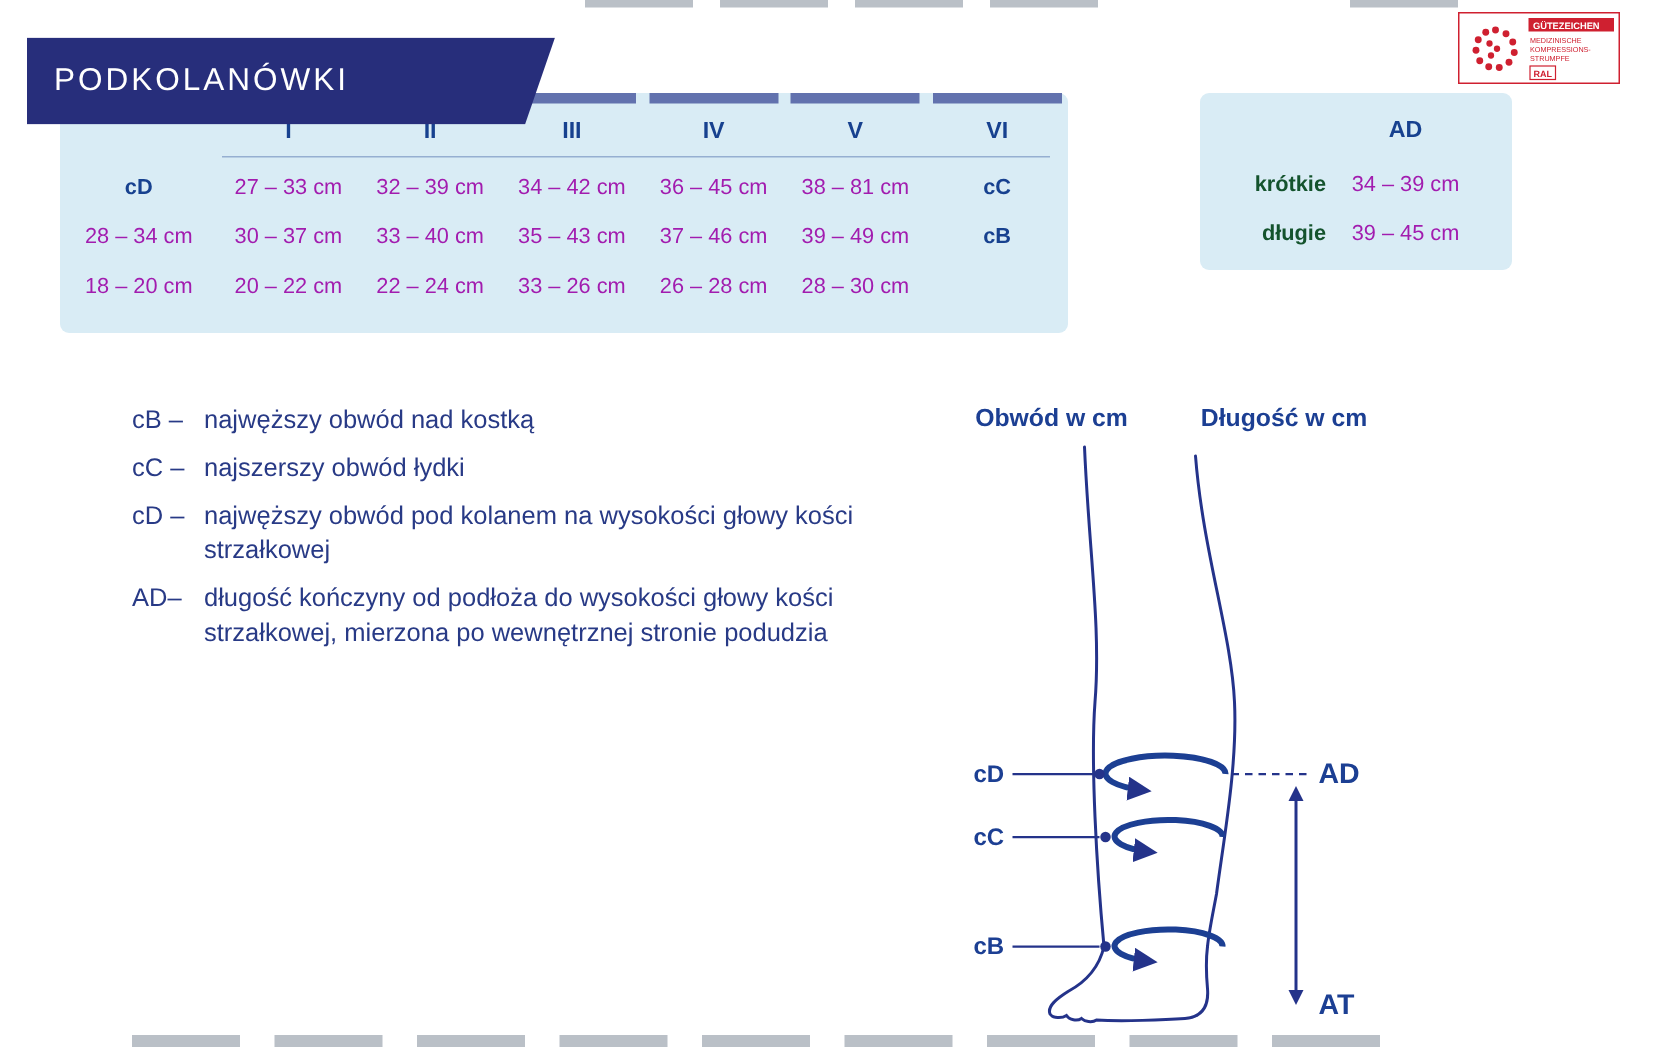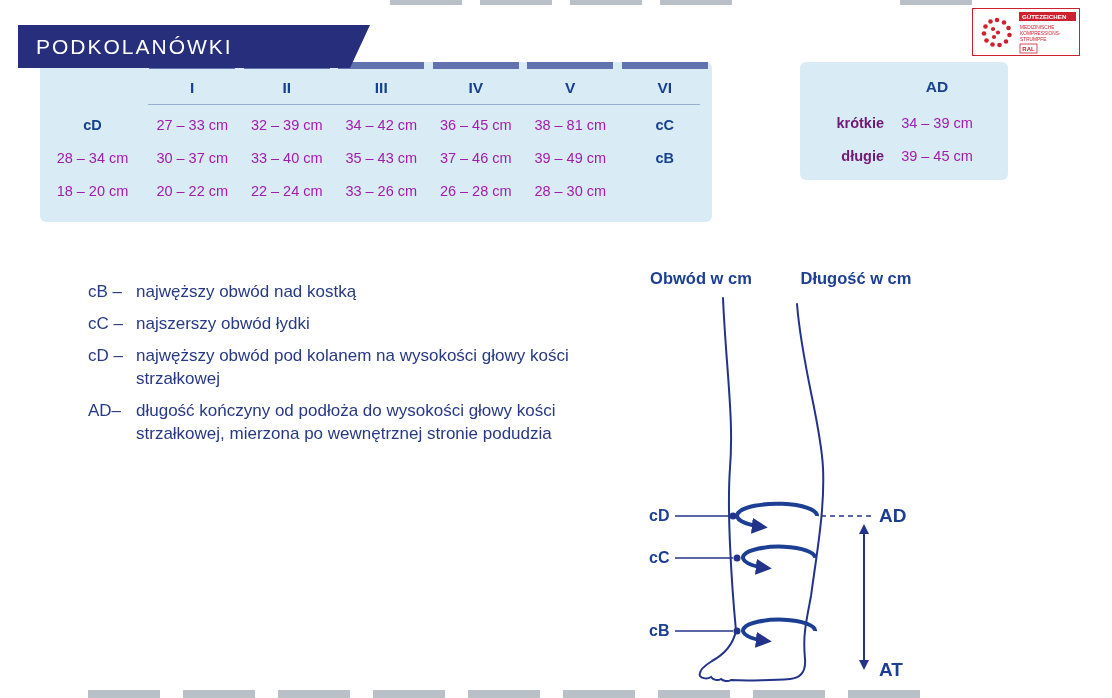--- a/index.html
+++ b/index.html
@@ -7,21 +7,21 @@
     position:relative;width:1112px;height:698px;overflow:hidden;background:#ffffff;
     font-family:"Liberation Sans", sans-serif;
   }
   
   .artifact{position:absolute;background:#bac0c7;}
   .artifact.top{top:0;height:5px;width:72px;}
   .artifact.bottom{top:690px;height:8px;width:72px;}
 
   
   .banner{
-    position:absolute;left:18px;top:25px;width:352px;height:43px;z-index:3;
+    position:absolute;left:18px;top:25px;width:352px;height:58px;z-index:3;
     background:#272e7b;color:#ffffff;
     clip-path:polygon(0 0,100% 0,calc(100% - 20px) 100%,0 100%);
     display:flex;align-items:center;
   }
   .banner span{
     padding-left:18px;font-size:21px;font-weight:500;letter-spacing:2px;
   }
 
   
   .ral-logo{
@@ -48,26 +48,26 @@
   
   .length-panel{
     position:absolute;left:800px;top:62px;width:208px;height:118px;
     background:#d9ecf5;border-radius:6px;z-index:1;
   }
   .length-grid{
     display:grid;grid-template-columns:84px 106px;
     grid-template-rows:38px 33px 33px;padding-top:6px;
   }
   .length-grid .cell{display:flex;align-items:center;}
-  .length-grid .lab{justify-content:flex-end;font-size:14.5px;font-weight:bold;color:#701a75;}
+  .length-grid .lab{justify-content:flex-end;font-size:14.5px;font-weight:bold;color:#14532d;}
   .length-grid .val{justify-content:center;font-size:14.5px;color:#a21caf;}
   .length-grid .head{justify-content:center;font-size:15.5px;font-weight:bold;color:#17418f;}
 
   
-  .legend{position:absolute;left:88px;top:280px;z-index:1;}
+  .legend{position:absolute;left:88px;top:268px;z-index:1;}
   .legend-item{display:flex;margin-bottom:9px;color:#283a86;font-size:17px;line-height:23px;}
   .legend-label{width:48px;flex:0 0 48px;}
   .legend-text{width:440px;}
 
   
   .diagram{position:absolute;left:627px;top:258px;width:445px;height:438px;z-index:1;}
 </style>
 </head>
 <body>
 

